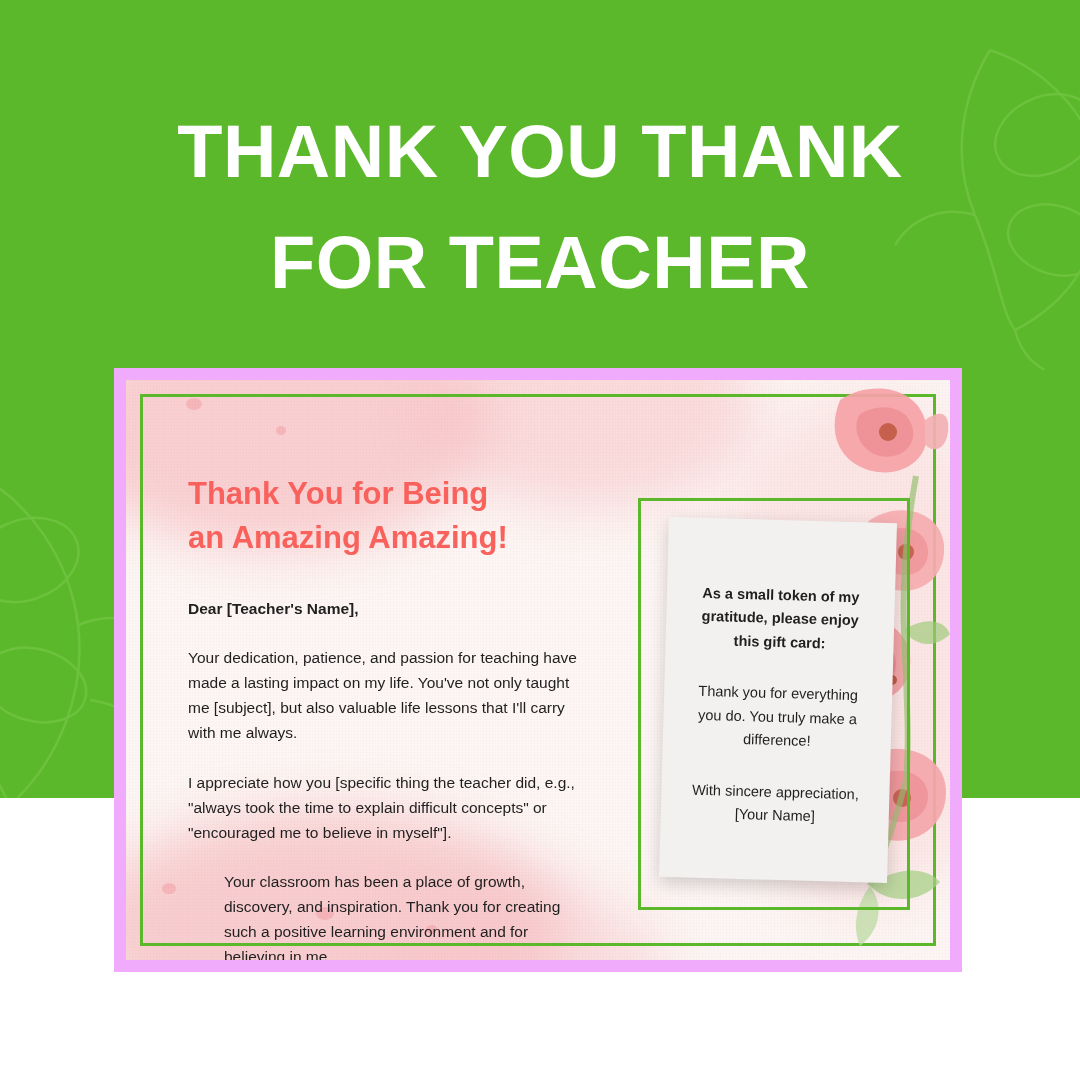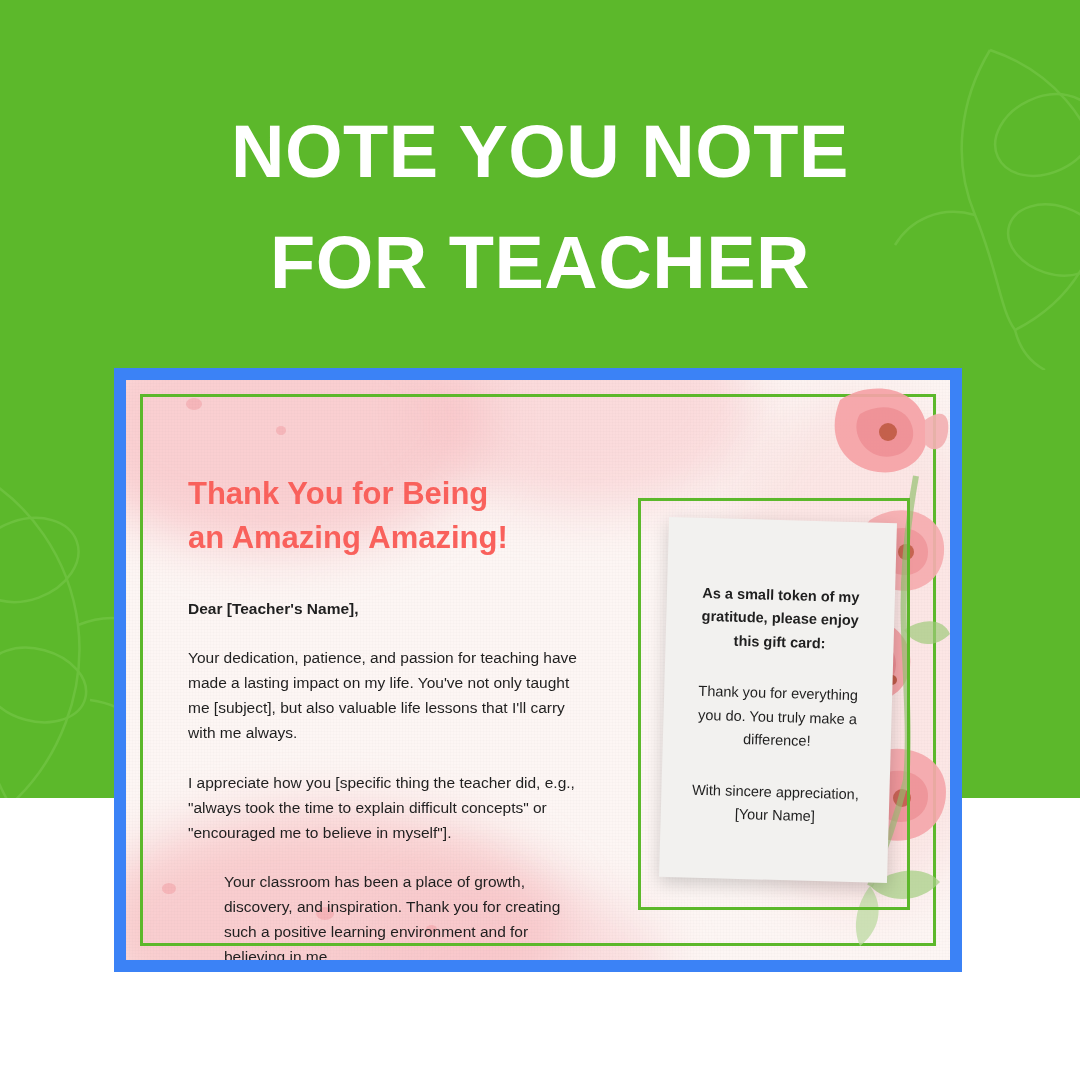--- a/index.html
+++ b/index.html
@@ -71,21 +71,21 @@
     white-space: nowrap;
   }
 
   
   .card-frame {
     position: absolute;
     left: 114px;
     top: 368px;
     width: 848px;
     height: 604px;
-    background: #3b82f6;
+    background: #f0abfc;
     box-sizing: border-box;
     padding: 12px;
   }
 
   .card-paper {
     position: relative;
     width: 100%;
     height: 100%;
     background: #fdf6f4;
     overflow: hidden;
@@ -254,21 +254,21 @@
         <path d="M40 0 C 10 60, 0 130, 22 190 C 44 250, 60 300, 80 335"></path>
         <ellipse cx="95" cy="90" rx="55" ry="40" transform="rotate(-20 95 90)"></ellipse>
         <ellipse cx="105" cy="215" rx="52" ry="36" transform="rotate(15 105 215)"></ellipse>
         <path d="M148 155 C 185 140, 215 150, 235 175"></path>
         <path d="M22 190 C -10 185, -30 200, -35 220"></path>
         <path d="M160 230 C 200 235, 230 265, 240 300"></path>
       </g>
     </svg>
 
     <div class="title-block">
-      <span class="title-line">NOTE YOU NOTE</span>
+      <span class="title-line">THANK YOU THANK</span>
       <span class="title-line">FOR TEACHER</span>
     </div>
   </div>
 
   <div class="card-frame">
     <div class="card-paper">
 
       <div class="wash wash-top-left"></div>
       <div class="wash wash-top-mid"></div>
       <div class="wash wash-bottom-left"></div>

